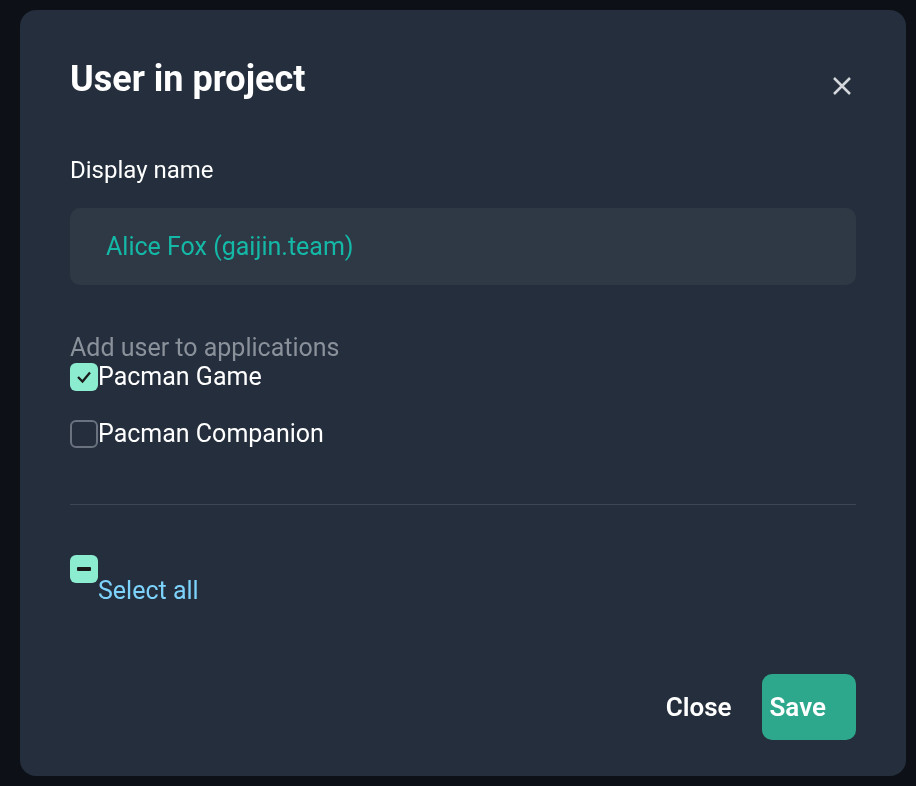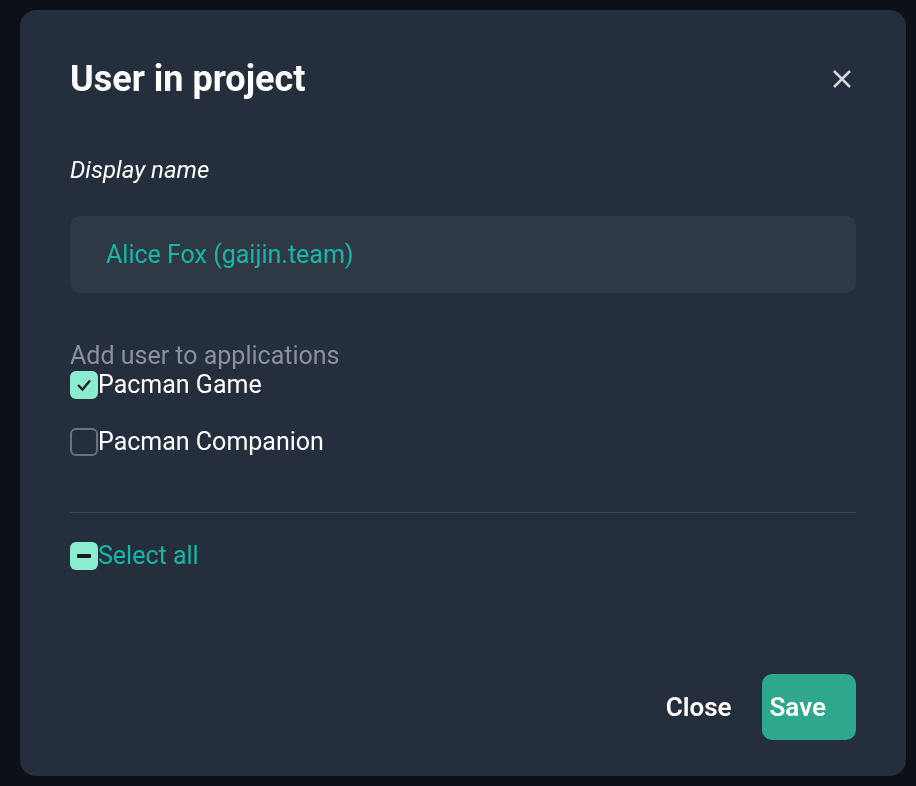--- a/index.html
+++ b/index.html
@@ -26,21 +26,21 @@
       background: #242e3c;
       border-radius: 16px;
       padding: 48px 50px 36px 50px;
       display: flex;
       flex-direction: column;
     }
 
     .modal-header {
       display: flex;
       justify-content: space-between;
-      align-items: center;
+      align-items: flex-end;
       margin-bottom: 56px;
     }
 
     .modal-title {
       color: #ffffff;
       font-size: 36px;
       font-weight: 700;
     }
 
     .close-icon {
@@ -54,23 +54,22 @@
 
     .close-icon svg {
       stroke: #d4d7db;
       stroke-width: 2.5;
     }
 
     .field-label {
       color: #ffffff;
       font-size: 24px;
       font-weight: 400;
-      margin-bottom: 32px;
+      margin-bottom: 24px;
       display: block;
-      font-style: italic;
     }
 
     .text-input {
       width: 100%;
       background: #2f3946;
       border: none;
       border-radius: 10px;
       padding: 24px 36px;
       color: #14b8a6;
       font-size: 25px;
@@ -136,23 +135,24 @@
     }
 
     .divider {
       border: none;
       border-top: 1px solid #3d4652;
       margin-top: 28px;
       margin-bottom: 28px;
     }
 
     .select-all-label {
-      color: #14b8a6;
-      font-size: 25px;
-      font-weight: 400;
+      color: #7dd3fc;
+      font-size: 25px;
+      font-weight: 400;
+      margin-top: 43px;
     }
 
     .modal-footer {
       margin-top: auto;
       display: flex;
       justify-content: flex-end;
       align-items: center;
     }
 
     .btn {

